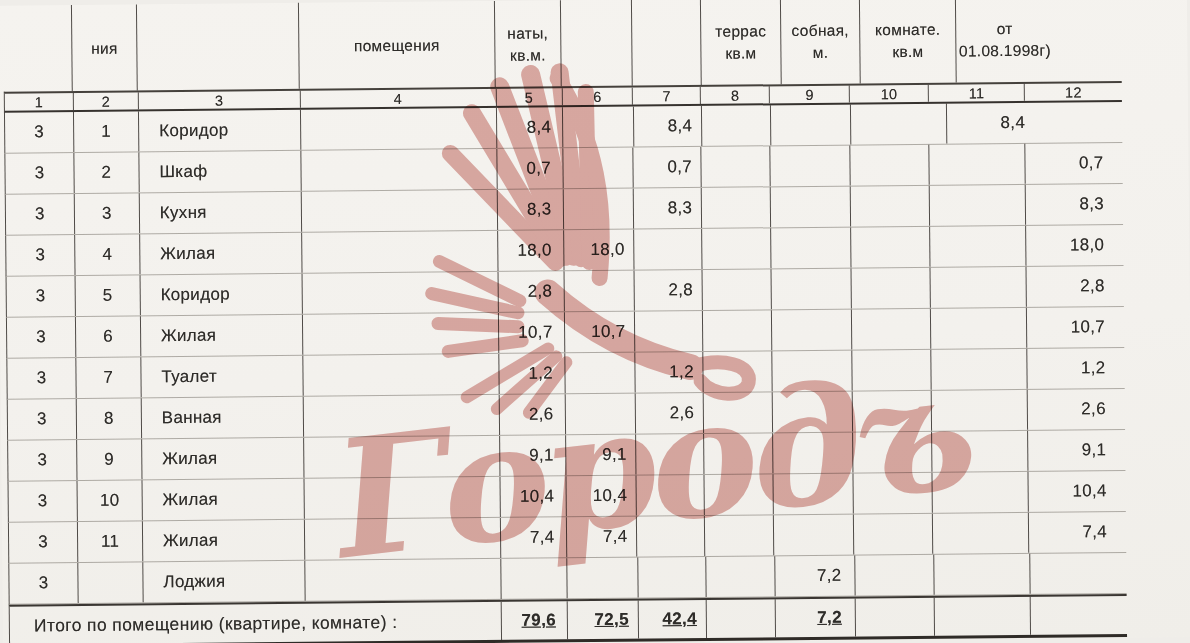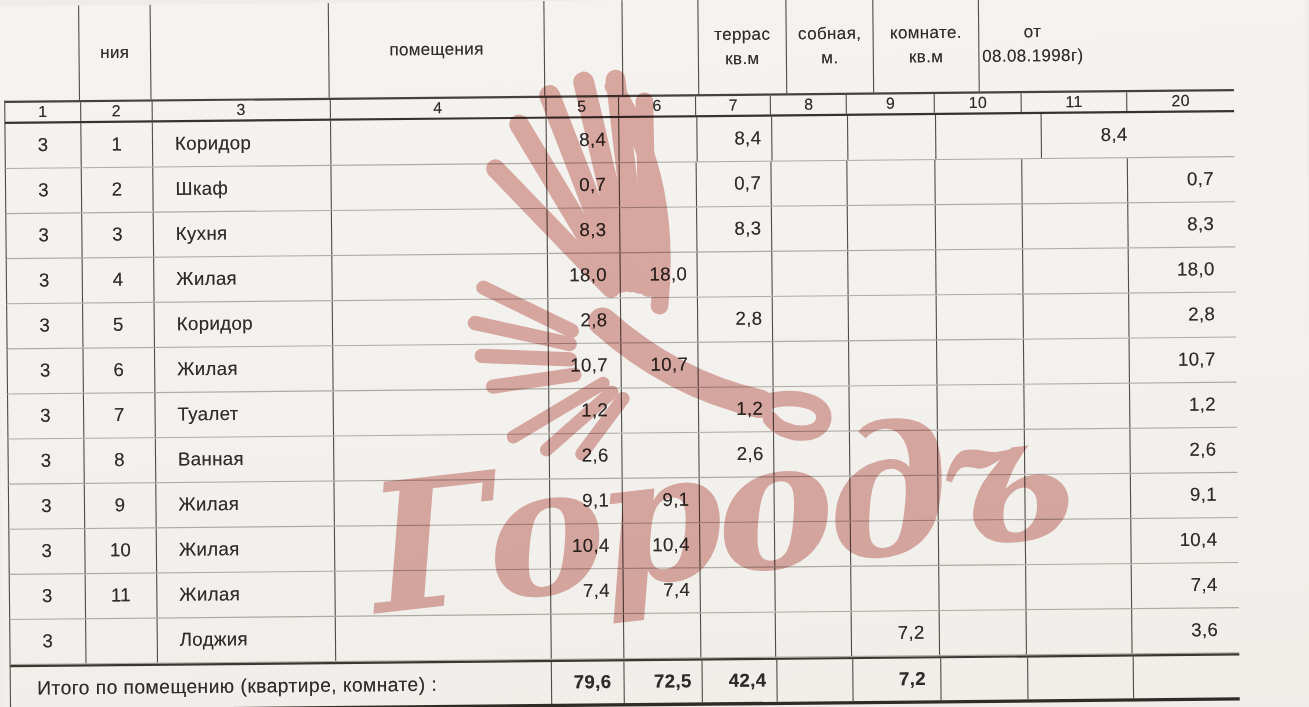--- a/index.html
+++ b/index.html
@@ -55,21 +55,21 @@
   .c7.ar{ padding-right:9px; }  .c9.ar{ padding-right:13px; }
   .c12.ar{ padding-right:19px; }
   
   .frow{ height:43px;
     border-left:1.5px solid rgba(50,46,42,.85);
     border-top:2.3px solid #3a3632;
     border-bottom:3px solid #2f2b27;
   }
   .flabel{ width:492px; justify-content:flex-start; padding-left:24px;
     font-size:17.5px; letter-spacing:.4px; }
-  .frow .num{ font-weight:bold; }
+  .frow .num{ font-weight:bold;text-decoration:underline; }
   
   .wm{ position:absolute; left:0; top:0; width:1190px; height:643px;
     pointer-events:none; mix-blend-mode:multiply; opacity:.52; }
   .wm svg{ width:100%; height:100%; }
   .wm text{
     font-family:"DejaVu Serif", serif; font-style:italic; font-weight:bold;
     font-size:162px; letter-spacing:-6px; fill:#c4655d;
   }
 </style>
 </head>
@@ -80,53 +80,57 @@
 
     <div class="row hrow">
       <div class="cell c1"></div>
       <div class="cell c2">
           <span>ния</span>
         </div>
       <div class="cell c3"></div>
       <div class="cell c4">
           <span>помещения</span>
         </div>
+      <div class="cell c5">
+          <span>наты,</span>
+          <span>кв.м.</span>
+        </div>
       <div class="cell c6"></div>
       <div class="cell c8"></div>
       <div class="cell c9">
           <span>террас</span>
           <span>кв.м</span>
         </div>
       <div class="cell c10">
           <span>собная,</span>
           <span>м.</span>
         </div>
       <div class="cell c11">
           <span>комнате.</span>
           <span>кв.м</span>
         </div>
       <div class="cell c12">
           <span>от</span>
-          <span>08.08.1998г)</span>
+          <span>01.08.1998г)</span>
         </div>
     </div>
 
     <div class="row numrow">
       <div class="cell c1">1</div>
       <div class="cell c2">2</div>
       <div class="cell c3">3</div>
       <div class="cell c4">4</div>
       <div class="cell c5">5</div>
       <div class="cell c6">6</div>
       <div class="cell c7">7</div>
       <div class="cell c8">8</div>
       <div class="cell c9">9</div>
       <div class="cell c10">10</div>
       <div class="cell c11">11</div>
-      <div class="cell c12">20</div>
+      <div class="cell c12">12</div>
     </div>
 
     <div class="row drow">
       <div class="cell c1">3</div>
       <div class="cell c2">1</div>
       <div class="cell c3 al">Коридор</div>
       <div class="cell c4"></div>
       <div class="cell c5 ar">8,4</div>
       <div class="cell c6 ar"></div>
       <div class="cell c7 ar">8,4</div>
@@ -280,21 +284,20 @@
       <div class="cell c2"></div>
       <div class="cell c3 al">Лоджия</div>
       <div class="cell c4"></div>
       <div class="cell c5 ar"></div>
       <div class="cell c6 ar"></div>
       <div class="cell c7 ar"></div>
       <div class="cell c8"></div>
       <div class="cell c9 ar">7,2</div>
       <div class="cell c10"></div>
       <div class="cell c11"></div>
-      <div class="cell c12 ar">3,6</div>
     </div>
 
     <div class="row frow">
       <div class="cell flabel fabel fl fLabel label fLabelCell fabelc flabel-cell fcell fl-cell flabelcell flabel_c flc f-label flabel2 flabelx fLabelMain flabel" style="width:492px; justify-content:flex-start; padding-left:24px; font-size:17.5px;">Итого по помещению (квартире, комнате) :</div>
       <div class="cell c5 ar num">79,6</div>
       <div class="cell c6 ar num">72,5</div>
       <div class="cell c7 ar num">42,4</div>
       <div class="cell c8"></div>
       <div class="cell c9 ar num">7,2</div>
       <div class="cell c10"></div>

